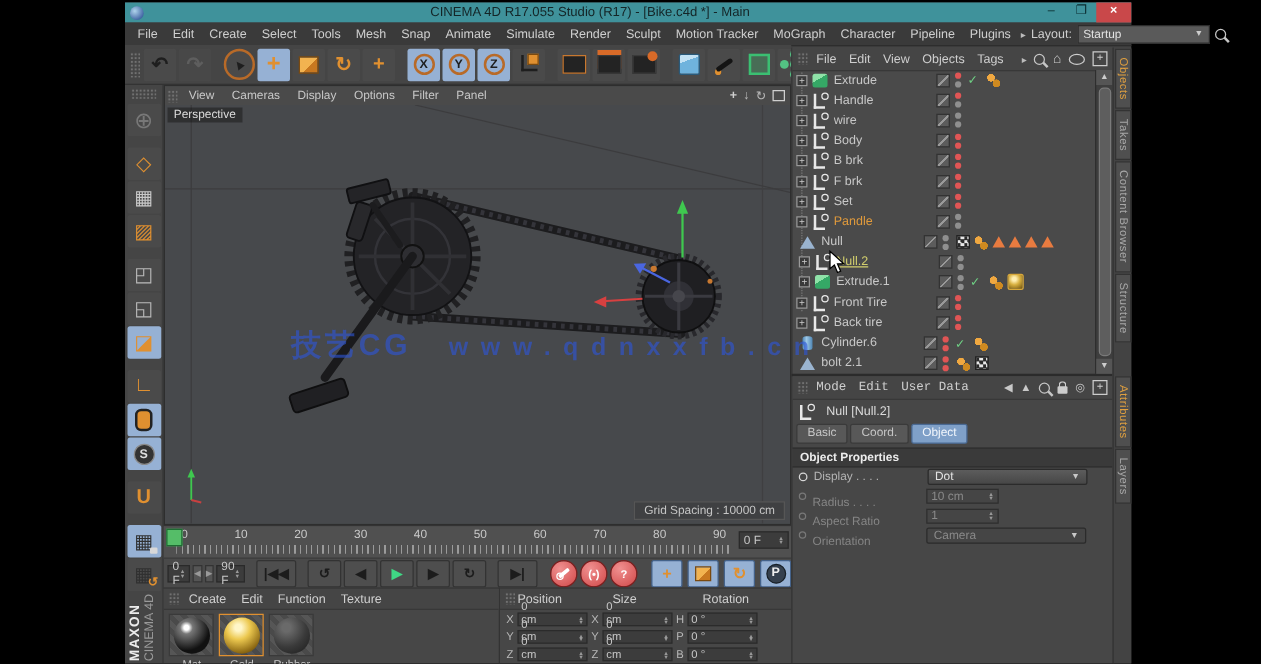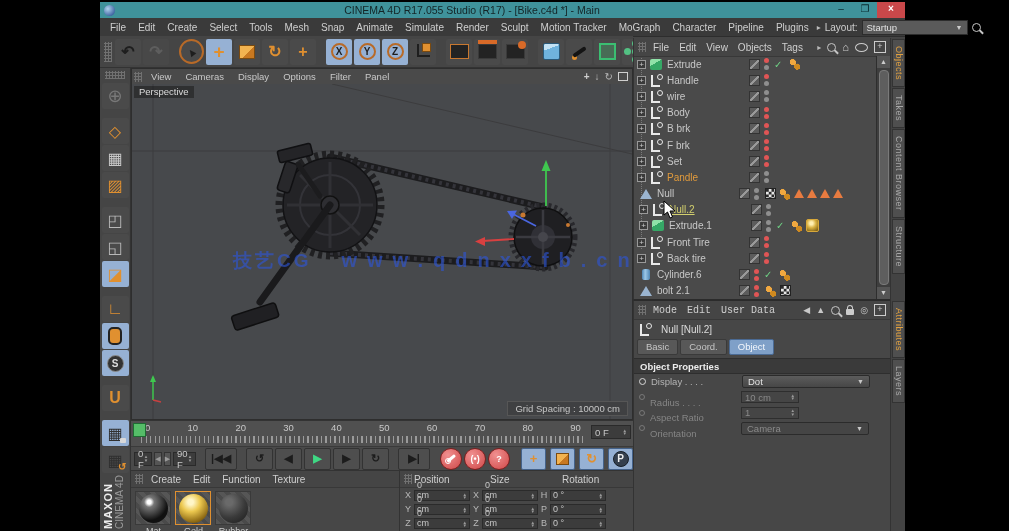--- a/index.html
+++ b/index.html
@@ -91,21 +91,21 @@
   .vpmenu .mitem{padding:0 7px;}
   .vpicons{margin-left:auto;display:flex;gap:5px;padding-right:4px;color:#b8b8b8;font-size:10px;align-items:center;}
   .vpicons .sq{width:8px;height:7px;border:1.5px solid #cfcfcf;display:inline-block;}
   .canvas{position:absolute;left:0;top:15px;right:0;bottom:0;background:#47494c;overflow:hidden;}
   .persp{position:absolute;left:2px;top:2px;background:rgba(18,18,18,.45);color:#dcdcdc;font-size:9.5px;padding:0 5px 1px;z-index:5;}
   .gridspacing{position:absolute;right:4px;bottom:3px;background:#3f4042;color:#c6c6c6;font-size:9.5px;padding:1px 7px;border:1px solid #565656;z-index:5;}
 
   
   .wm{position:absolute;left:233px;top:248px;z-index:50;display:flex;align-items:baseline;pointer-events:none;
       color:rgba(45,85,215,.62);font-weight:bold;white-space:nowrap;}
-  .wm .brand{font-size:19px;letter-spacing:3px;margin-right:30px;}
+  .wm .brand{font-size:24px;letter-spacing:3px;margin-right:30px;margin-top:12px;}
   .wm .url{font-size:20px;letter-spacing:10px;}
   .cursor{position:absolute;left:663px;top:200px;z-index:60;pointer-events:none;}
 
   
   .timeline{position:absolute;left:31px;top:418px;width:502px;height:50px;background:#4a4a4a;border-top:1px solid #333;box-sizing:border-box;}
   .ruler{position:absolute;left:0;top:0;right:0;height:25px;background:#505050;border-bottom:1px solid #3a3a3a;}
   .playhead{position:absolute;left:2px;top:2px;width:11px;height:12px;background:#55bd68;border:1px solid #1f6b33;z-index:2;}
   .ticknums{position:absolute;left:14px;right:52px;top:1px;display:flex;justify-content:space-between;font-size:9.5px;color:#c8c8c8;}
   .tickstrip{position:absolute;left:10px;right:48px;top:15px;height:7px;
              background:repeating-linear-gradient(90deg,#9a9a9a 0 1px,transparent 1px 4.5px);}

